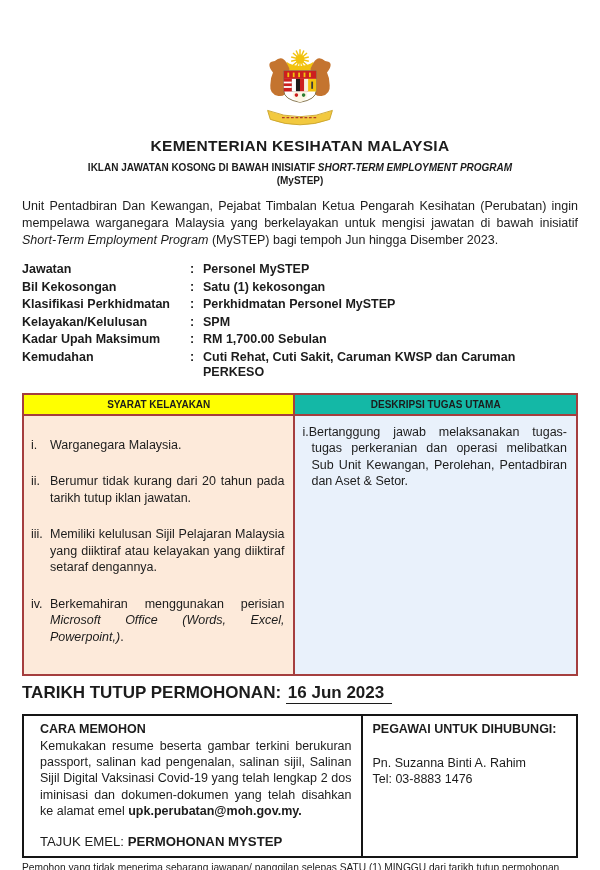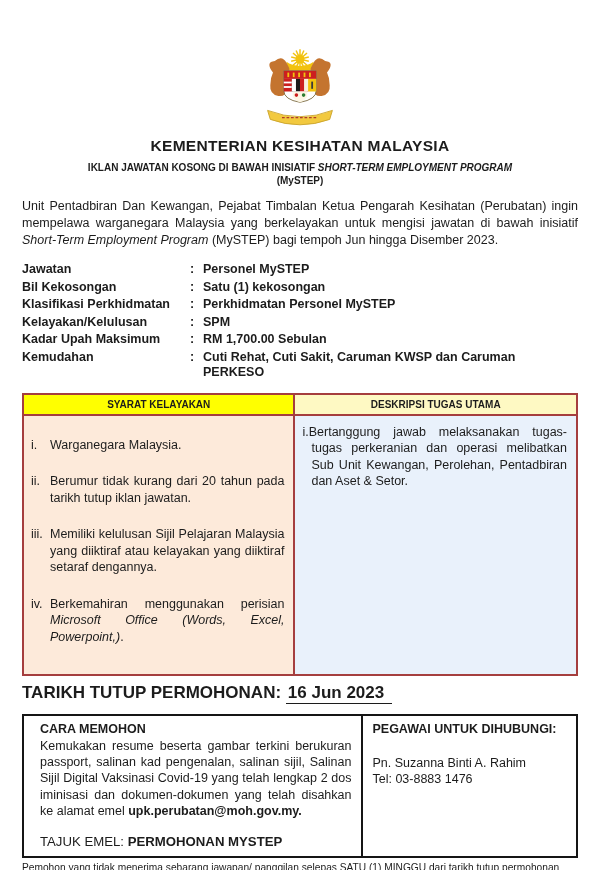--- a/index.html
+++ b/index.html
@@ -47,21 +47,21 @@
   }
   .req-table th {
     border:2px solid #a53e3e; font-size:10px; font-weight:bold;
     padding:4px 2px; text-align:center;
   }
   .req-table td {
     border:2px solid #a53e3e; vertical-align:top;
     font-size:12.5px; height:260px; padding:6px 9px 6px 7px;
   }
   th.syarat-h { background:#ffff00; width:49%; }
-  th.deskripsi-h { background:#fef9c3; width:51%; }
+  th.deskripsi-h { background:#14b8a6; width:51%; }
   td.syarat-c { background:#fdeada; }
   td.deskripsi-c { background:#e9f1fb; }
   .req-item { display:flex; margin-top:20px; line-height:1.32; }
   .req-item:first-child { margin-top:15px; }
   .req-num { flex:0 0 19px; }
   .req-text { flex:1; text-align:justify; }
   .req-text i { font-style:italic; }
   .duty-item {
     padding-left:9px; text-indent:-9px; line-height:1.32;
     text-align:justify; margin-top:2px;

